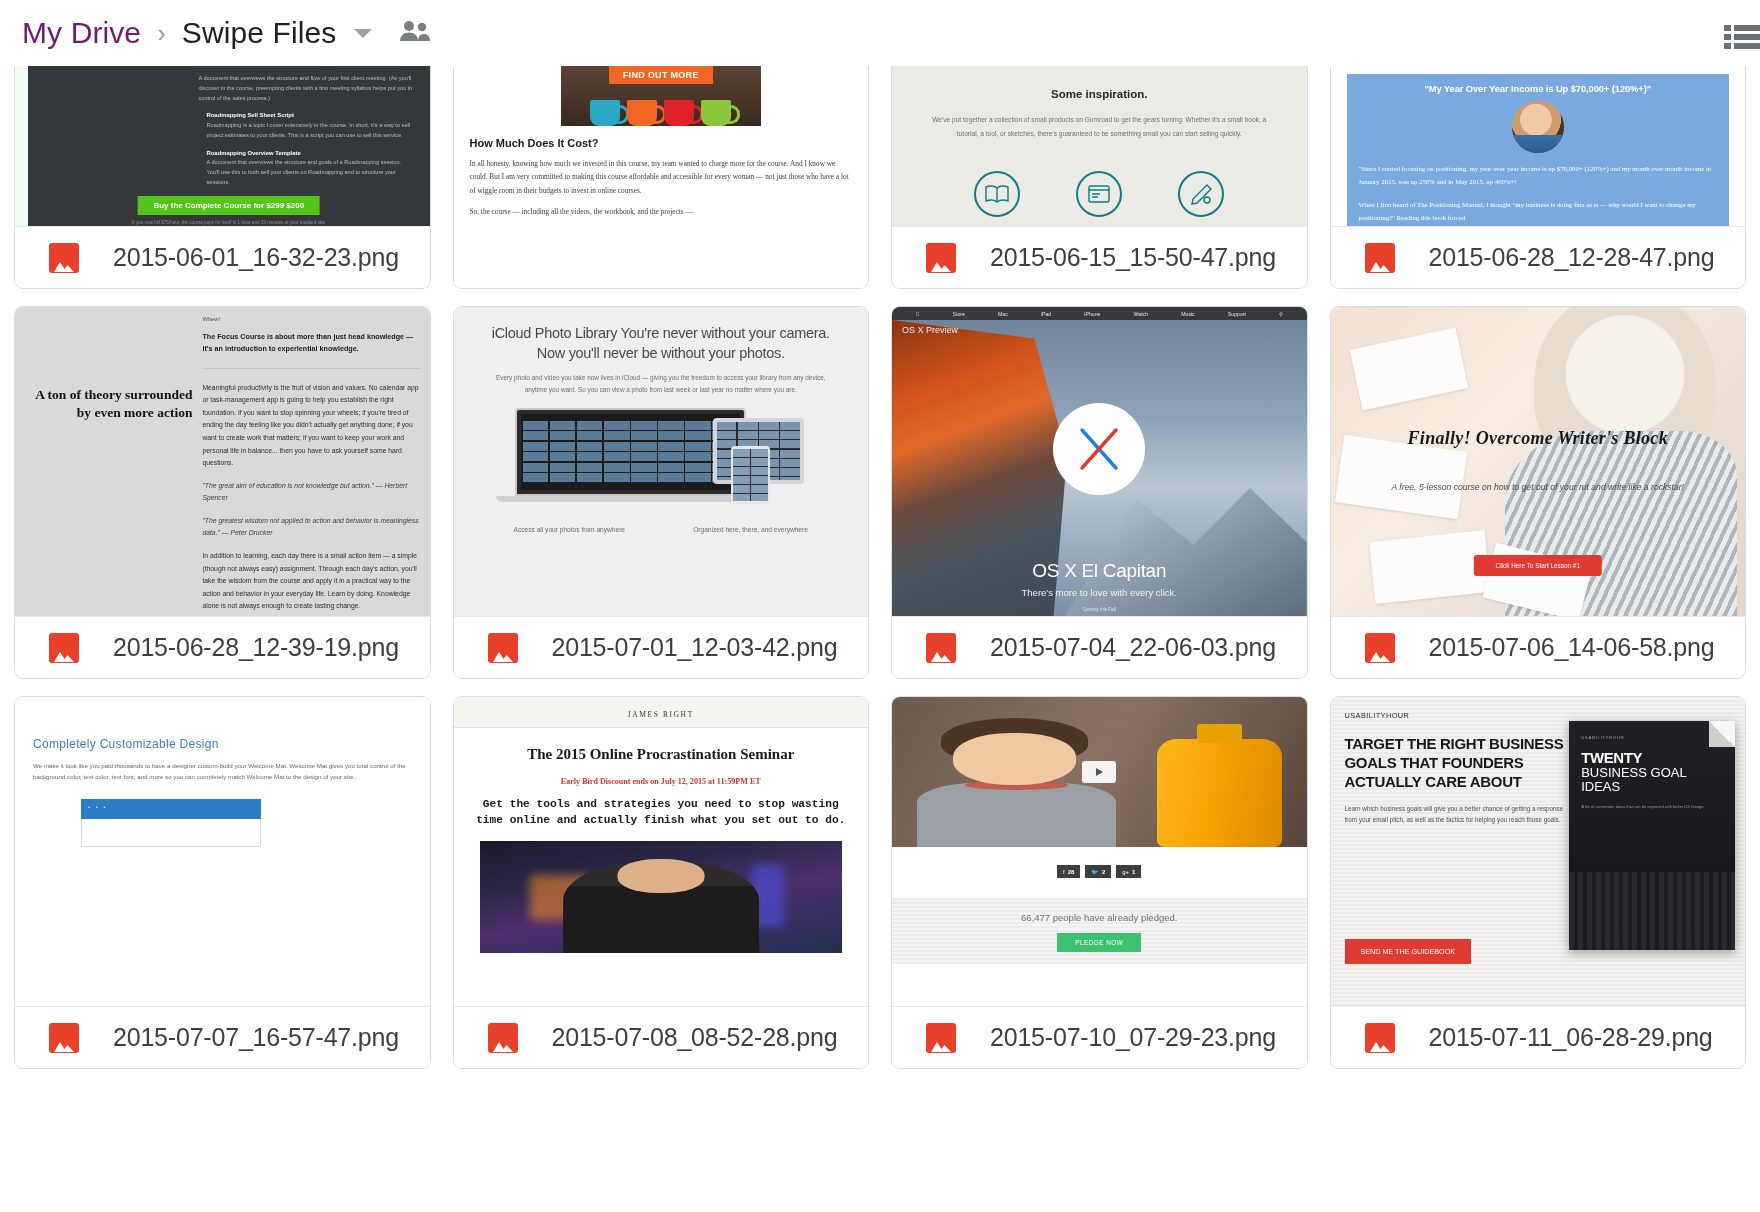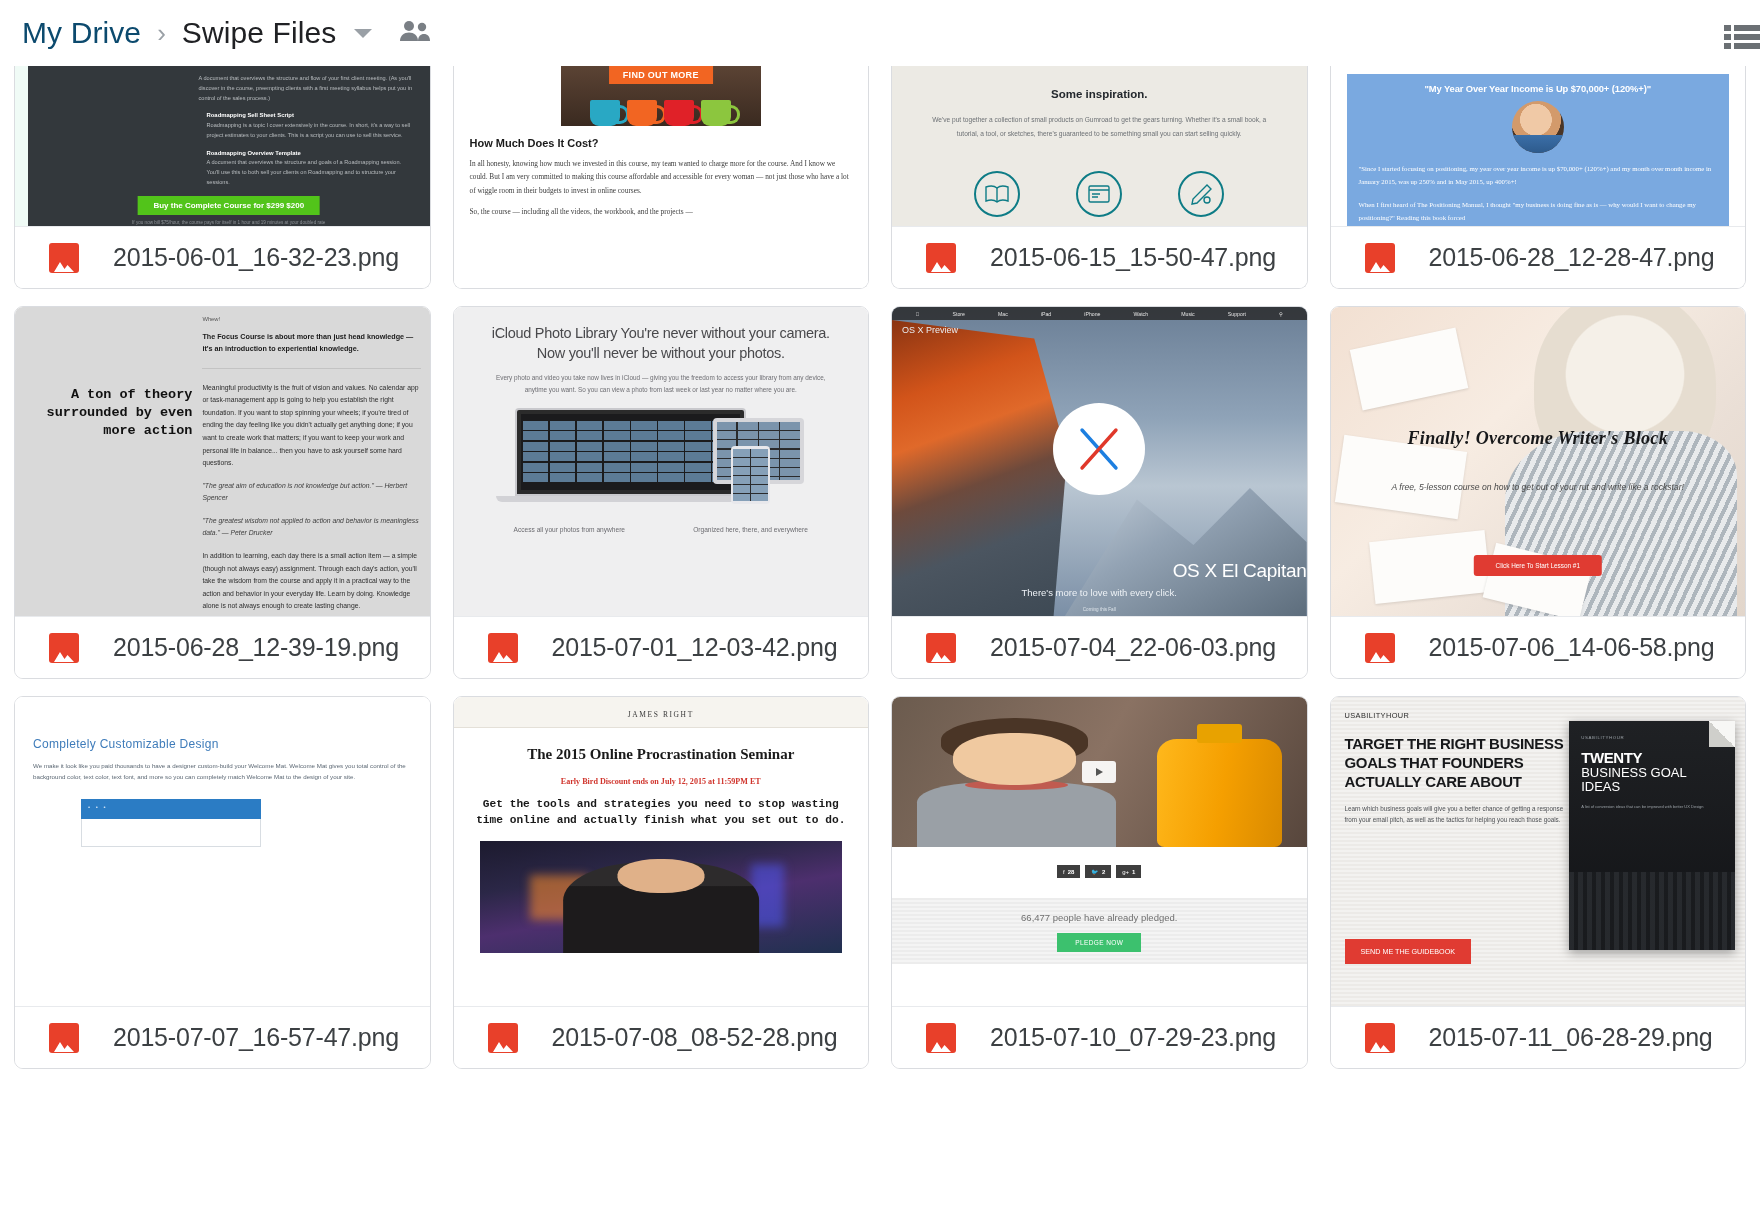--- a/index.html
+++ b/index.html
@@ -14,21 +14,21 @@
   .header {
     height: 66px;
     display: flex;
     align-items: center;
     padding: 0 14px 0 22px;
     background: #fff;
     position: relative;
   }
   .crumb {
     font-size: 30px;
-    color: #0c4a6e;
+    color: #701a75;
     letter-spacing: .1px;
     white-space: nowrap;
   }
   .crumb.current { color: #202124; }
   .crumb-sep {
     margin: 0 16px;
     color: #9aa0a6;
     font-size: 26px;
     line-height: 1;
     display: inline-block;
@@ -172,21 +172,21 @@
   .t4 .face::after {
     content:""; position:absolute; left:0; right:0; bottom:0; height:34%;
     background: linear-gradient(#3b6fa8,#2d5a8c);
   }
   .t4 .quote { color:#fff; font-size:6.8px; line-height:1.95; margin-top:9px; font-family:"Liberation Serif",serif; }
 
   
   .t5 { background: #d9d9d9; height: 100%; display: flex; padding: 9px 0 0 9px; }
   .t5 .left { width: 44%; padding-right: 10px; }
   .t5 .bigq {
-    font-family: Liberation Mono, monospace; font-weight: bold;
+    font-family: Liberation Serif, serif; font-weight: bold;
     font-size: 13.5px; color: #111; text-align: right; line-height: 1.33;
     margin-top: 70px;
   }
   .t5 .right { flex: 1; padding-right: 9px; }
   .t5 .whew { font-size: 5.8px; color: #555; }
   .t5 .lead { font-weight: bold; font-size: 7.2px; color: #1a1a1a; line-height: 1.65; margin-top: 9px; }
   .t5 hr { border: none; border-top: 1px solid #c3c3c3; margin: 13px 0; }
   .t5 p { font-size: 6.8px; color: #2e2e2e; line-height: 1.85; margin-top: 10px; }
   .t5 .em { font-style: italic; color: #3d3d3d; }
 
@@ -229,21 +229,21 @@
     position:absolute; right:0; bottom:0; width:62%; height:46%;
     background: linear-gradient(150deg,#cfd9e2 0%, #93a3b4 45%, #5d6d7c 100%);
     clip-path: polygon(6% 100%, 34% 18%, 56% 50%, 78% 10%, 100% 48%, 100% 100%);
   }
   .t7 .xlogo {
     position:absolute; left:50%; top:46%; transform:translate(-50%,-50%);
     width:92px; height:92px; border-radius:50%; background:#fff; z-index:3;
     display:flex; align-items:center; justify-content:center;
   }
   .t7 .t7title {
-    position:absolute; z-index:3; bottom:34px; width:100%; text-align:right;
+    position:absolute; z-index:3; bottom:34px; width:100%; text-align:center;
     color:#fff; font-size:19px; font-weight:300; letter-spacing:-.3px;
   }
   .t7 .t7sub { position:absolute; z-index:3; bottom:18px; width:100%; text-align:center; color:#eef2f6; font-size:9.5px; }
   .t7 .t7badge { position:absolute; z-index:3; bottom:4px; width:100%; text-align:center; color:#dde4ea; font-size:4.6px; }
   .t7 .preview { position:absolute; z-index:3; top:18px; left:10px; color:#e9edf1; font-size:9px; }
 
   
   .t8 {
     height: 100%; position: relative; overflow: hidden;
     background: linear-gradient(135deg,#f2e0d2 0%, #f7ece2 38%, #eadfd6 70%, #e2d6cb 100%);

